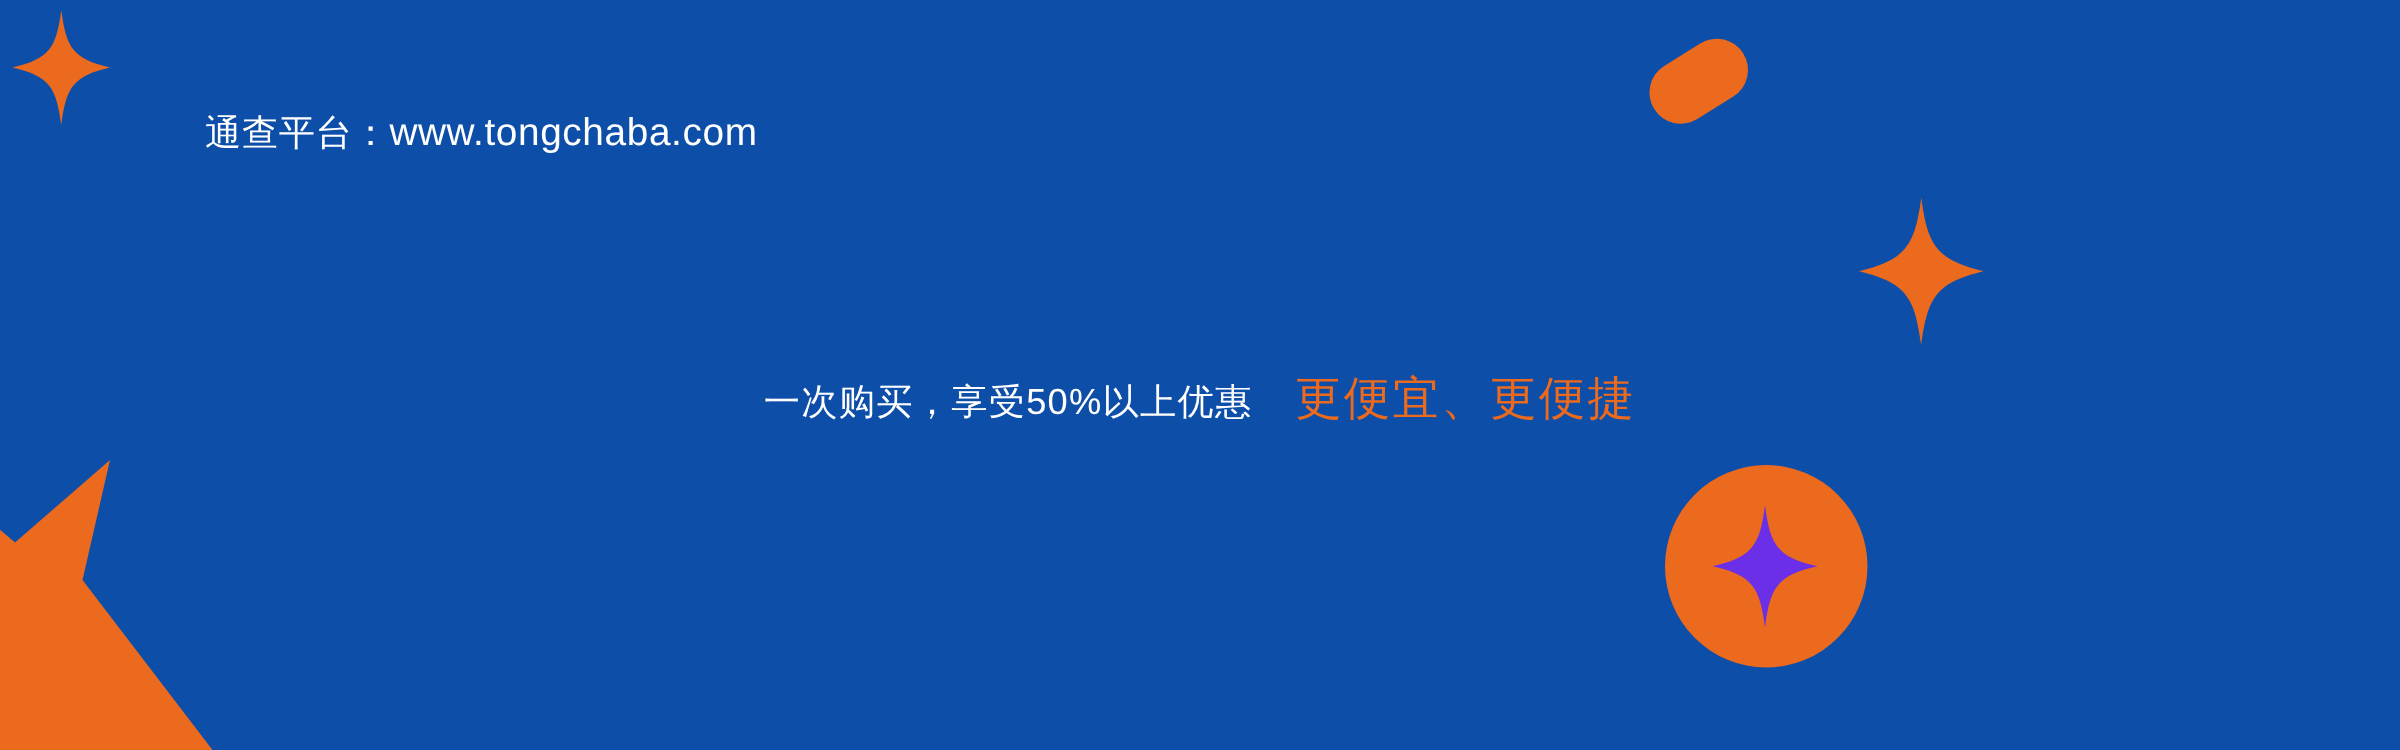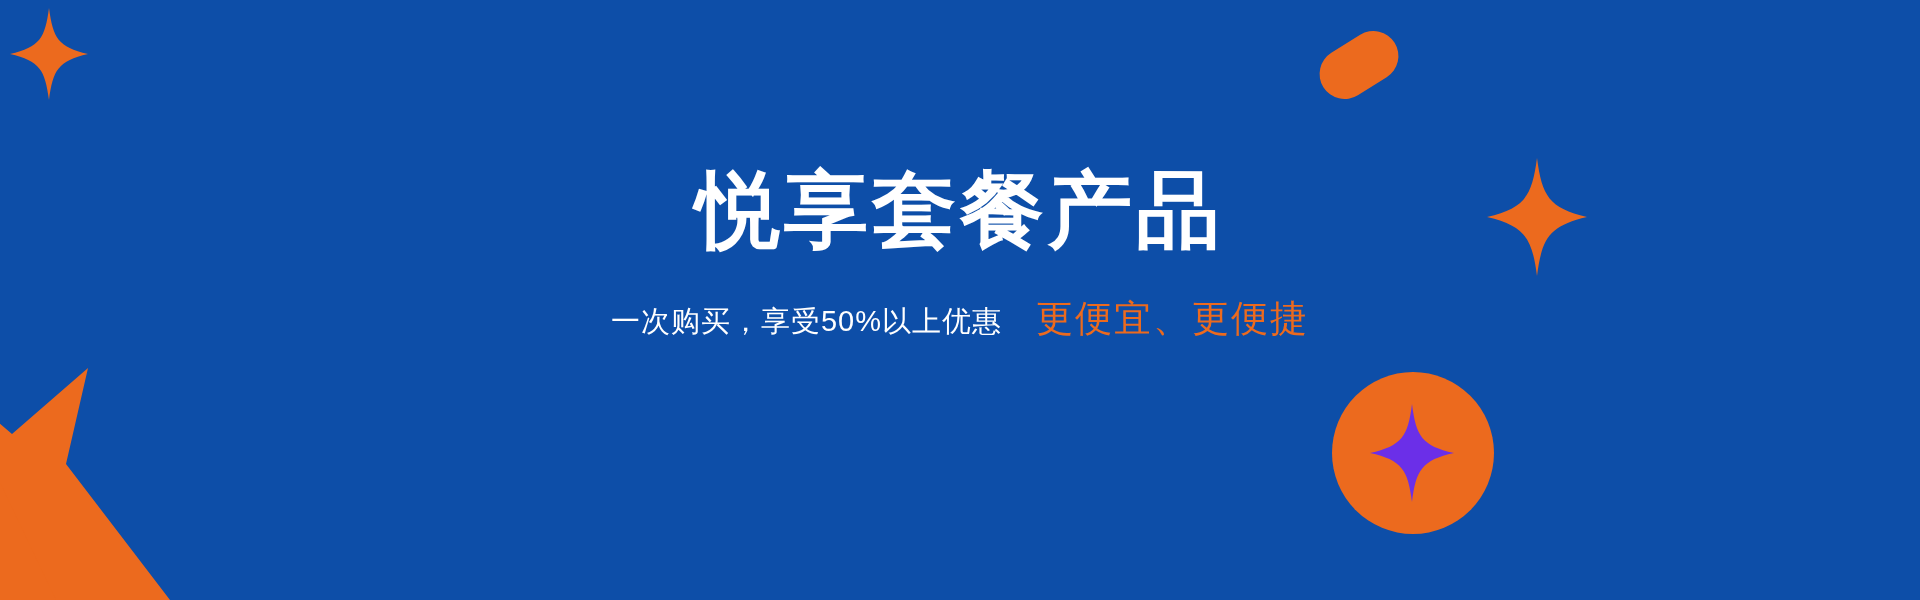--- a/index.html
+++ b/index.html
@@ -176,22 +176,24 @@
     </svg>
 
     <svg id="sliver-bottom-left" class="deco" viewBox="0 0 62 130">
       <path d="M0 0 L62 130 L0 130 Z" fill="#ec6a1e"></path>
     </svg>
 
   </div>
 
   <div class="text-layer">
 
+    <div id="platform-line">
+      <span class="label">通查平台：</span><span class="url">www.tongchaba.com</span>
+    </div>
 
-    <div id="headline">悦享套餐产品</div>
 
     <div id="subline">
       <span class="plain">一次购买，享受50%以上优惠</span><span class="gap"></span><span class="highlight">更便宜、更便捷</span>
     </div>
 
   </div>
 
 </div>
 
 </body></html>

